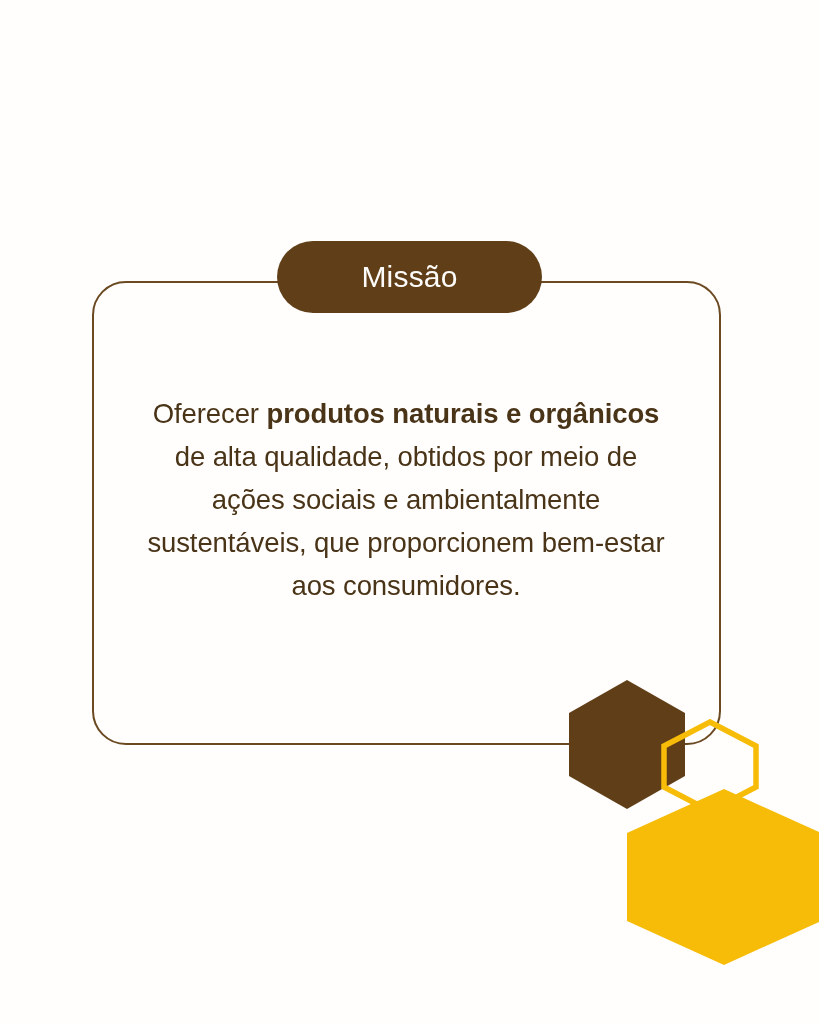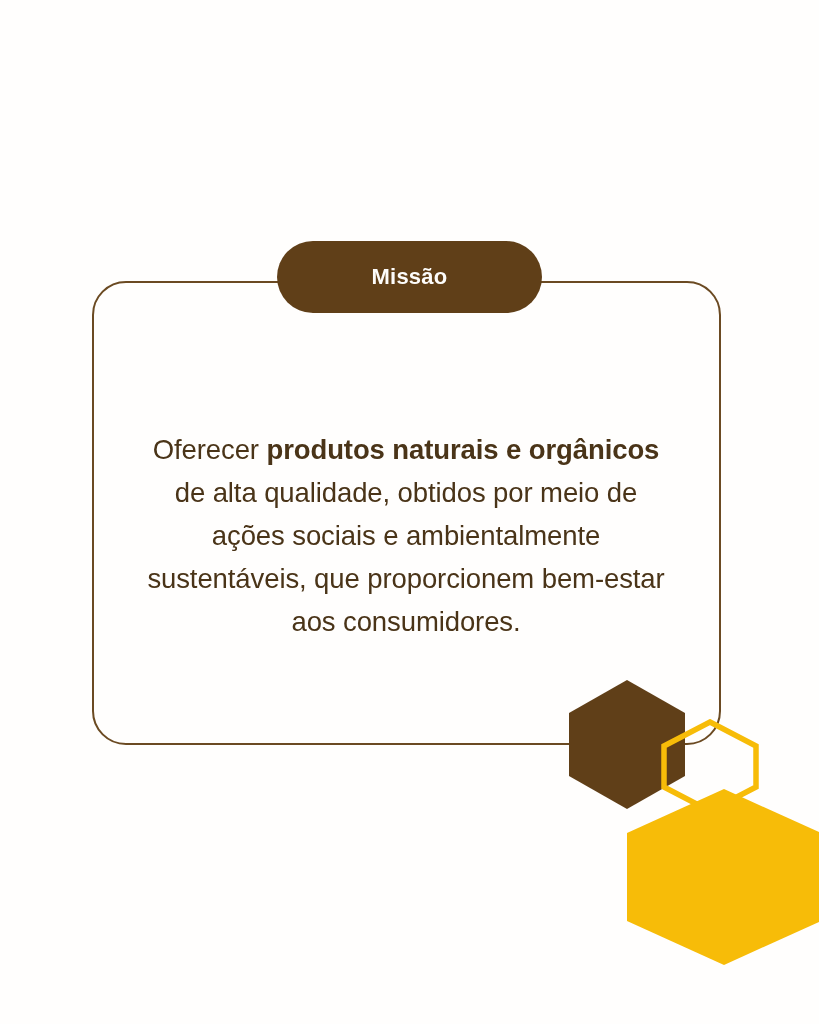--- a/index.html
+++ b/index.html
@@ -46,42 +46,41 @@
     height: 72px;
     background: #603f18;
     border-radius: 36px;
     z-index: 4;
     display: flex;
     align-items: center;
     justify-content: center;
   }
   .badge-label {
     color: #fdfcfa;
-    font-size: 22px;
-    font-weight: 700;
+    font-size: 30px;
+    font-weight: 400;
     letter-spacing: 0.2px;
     line-height: 1;
     font-family: "Liberation Sans", sans-serif;
   }
 
   
   .body-copy {
     position: absolute;
     left: 146px;
     top: 392px;
     width: 520px;
     z-index: 5;
     text-align: center;
     color: #4a3418;
     font-size: 27.5px;
     line-height: 43px;
     font-weight: 400;
     font-family: "Liberation Sans", sans-serif;
     letter-spacing: -0.1px;
-    margin-top: 36px;
   }
   .body-copy b {
     font-weight: 700;
   }
 
   
   .hex {
     position: absolute;
     display: block;
   }

